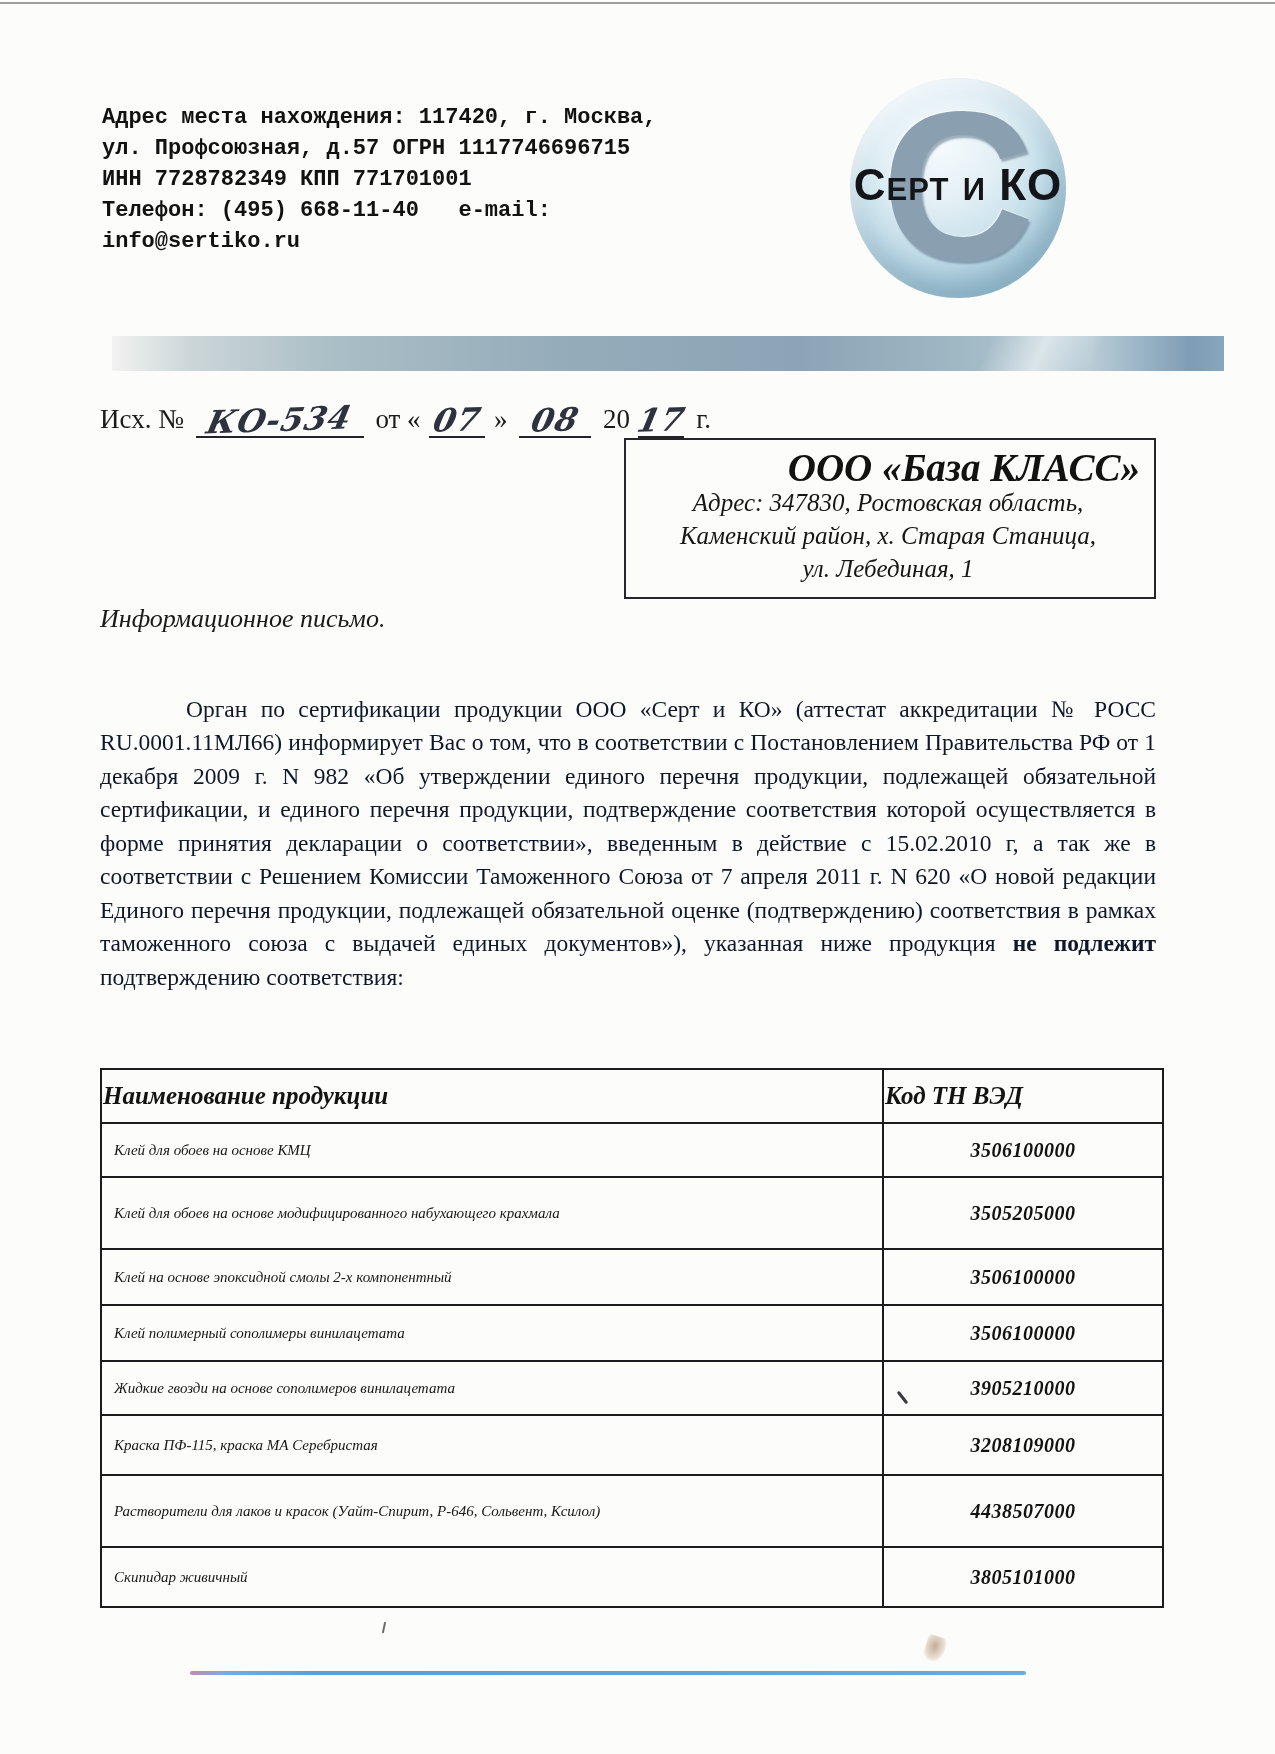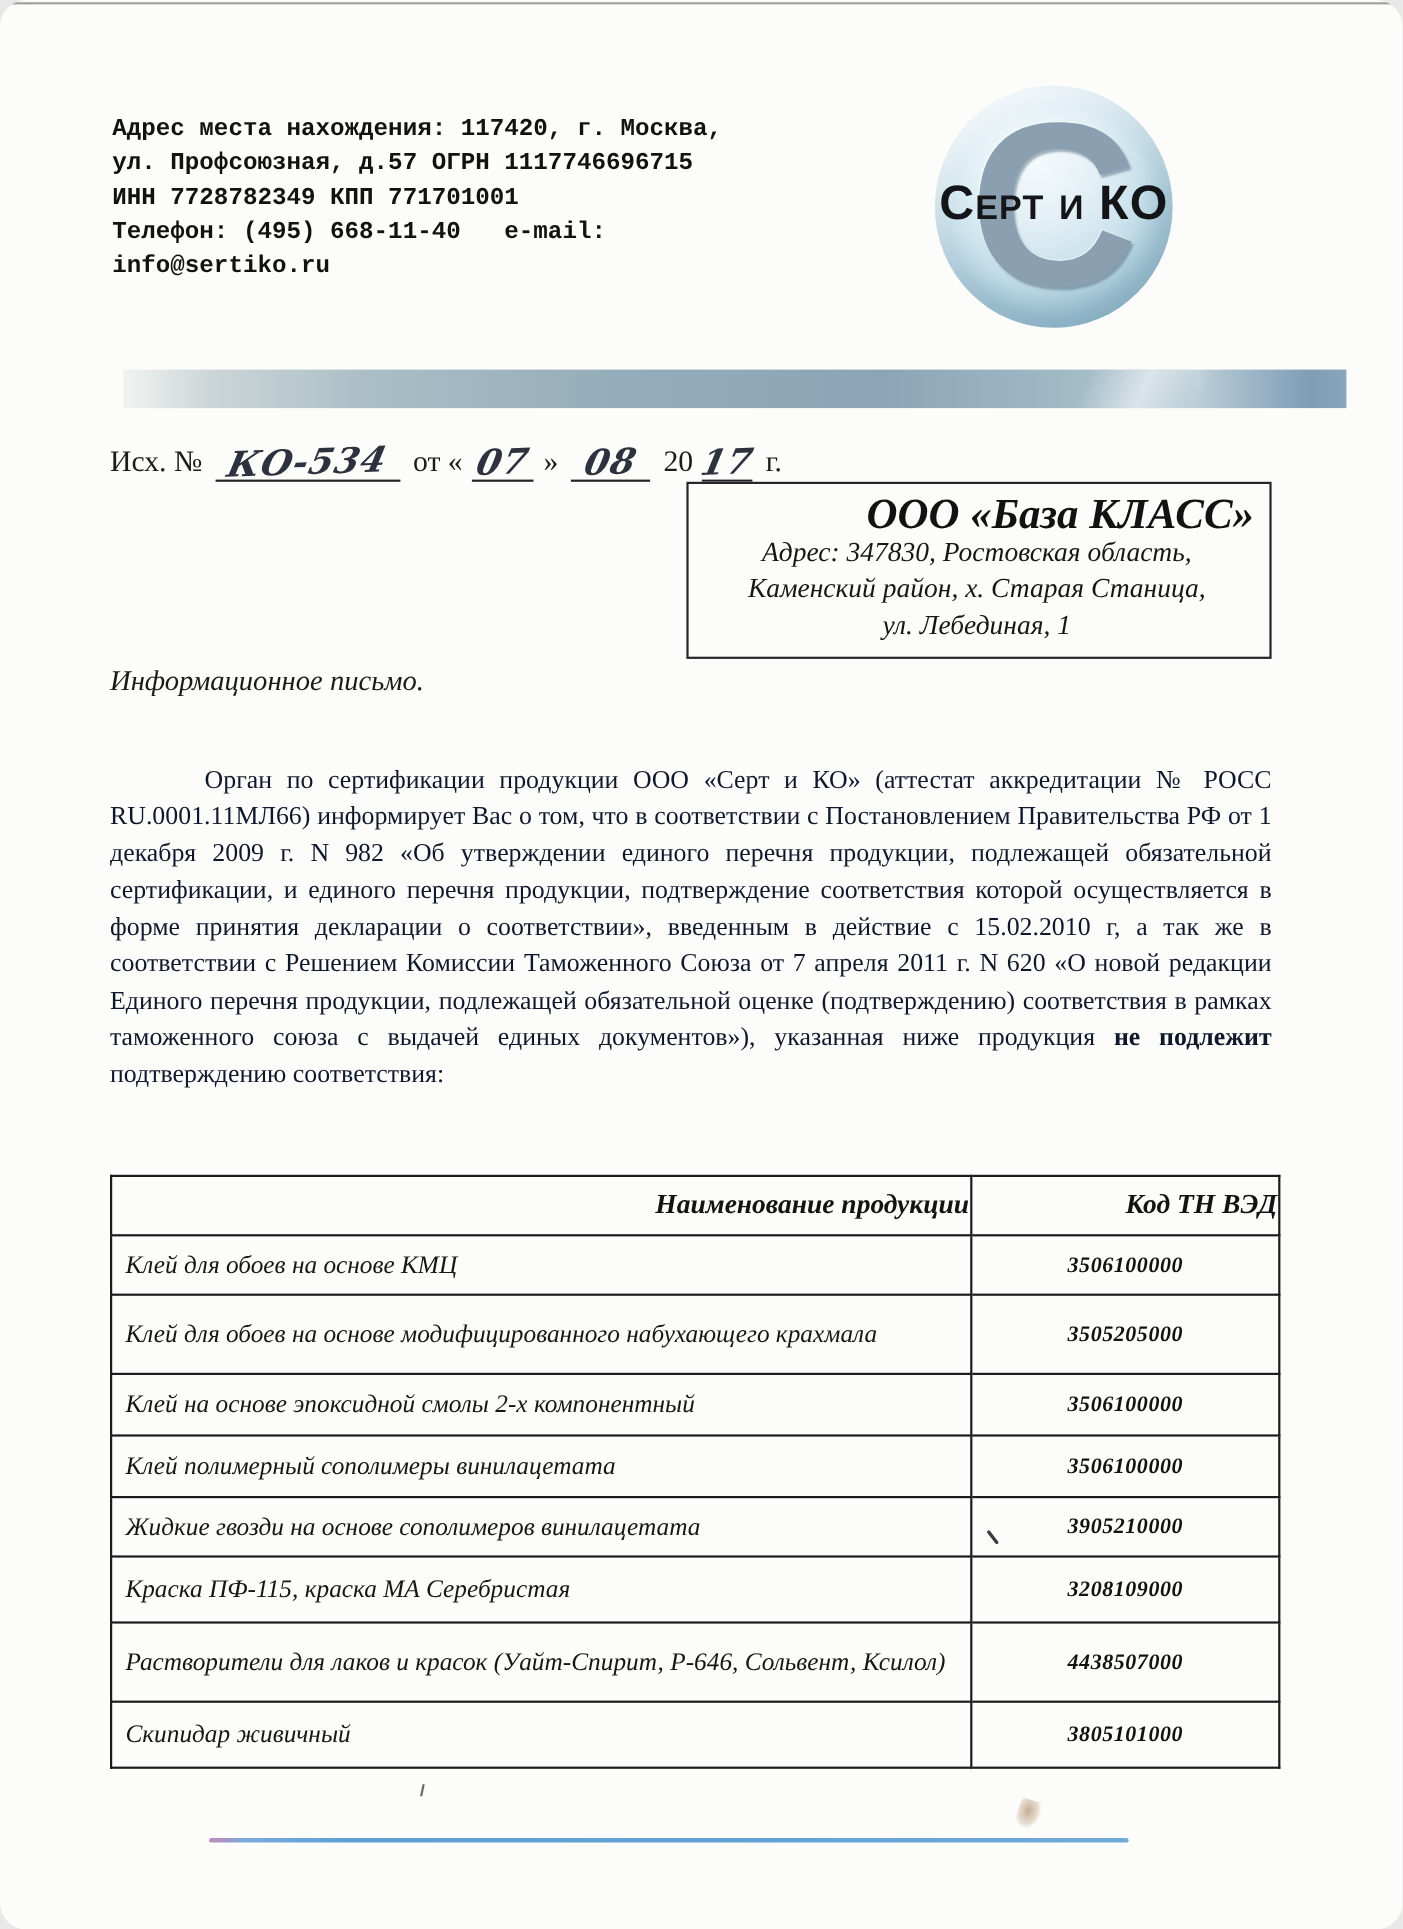--- a/index.html
+++ b/index.html
@@ -1,19 +1,19 @@
 <!DOCTYPE html>
 <html><head>
 <meta charset="utf-8">
 <style>
   html,body { margin:0; padding:0; background:#e8e8e8; }
   .page {
     position:relative; width:1275px; height:1754px; margin:0 auto;
     background:#fcfcfa; overflow:hidden;
-    font-family:"Liberation Serif", serif; color:#151515;border-radius:24px;
+    font-family:"Liberation Serif", serif; color:#151515;
   }
   .scan-edge-top { position:absolute; top:2px; left:0; width:1275px; height:2px; background:#8f9089; opacity:.85; }
 
   
   .contact { position:absolute; left:102px; top:102px; width:680px; }
   .contact div {
     font-family:"Liberation Mono","DejaVu Sans Mono",monospace;
     font-weight:700; font-size:22px; line-height:31px; color:#121212;
     white-space:pre;
   }
@@ -77,25 +77,25 @@
   .body-par {
     position:absolute; left:100px; top:669px; width:1056px;
     font-size:23.5px; line-height:33.5px; text-align:justify; text-indent:86px; color:#0f172a;
   }
   .body-par b { font-weight:700; }
 
   
   .products { position:absolute; left:100px; top:1068px; border-collapse:collapse; }
   .products th, .products td { border:2px solid #1c1c1e; box-sizing:border-box; }
   .products th {
-    font-weight:700; font-style:italic; font-size:25px; text-align:right; color:#131313;
+    font-weight:700; font-style:italic; font-size:25px; text-align:left; color:#131313;
     height:54px; vertical-align:middle;
   }
   .products td.name {
-    width:782px; font-style:italic; font-size:23px; color:#161616;
+    width:782px; font-style:italic; font-size:15px; color:#161616;
     padding:6px 14px 6px 12px; text-align:justify; vertical-align:middle; line-height:30px;
   }
   .products td.code {
     width:280px; font-style:italic; font-weight:700; font-size:20px; letter-spacing:.5px;
     text-align:center; vertical-align:middle; color:#121212;
   }
   .r-s { height:54px; }  
   .r-m { height:56px; }
   .r-d { height:72px; }  
   .r-l { height:60px; }

